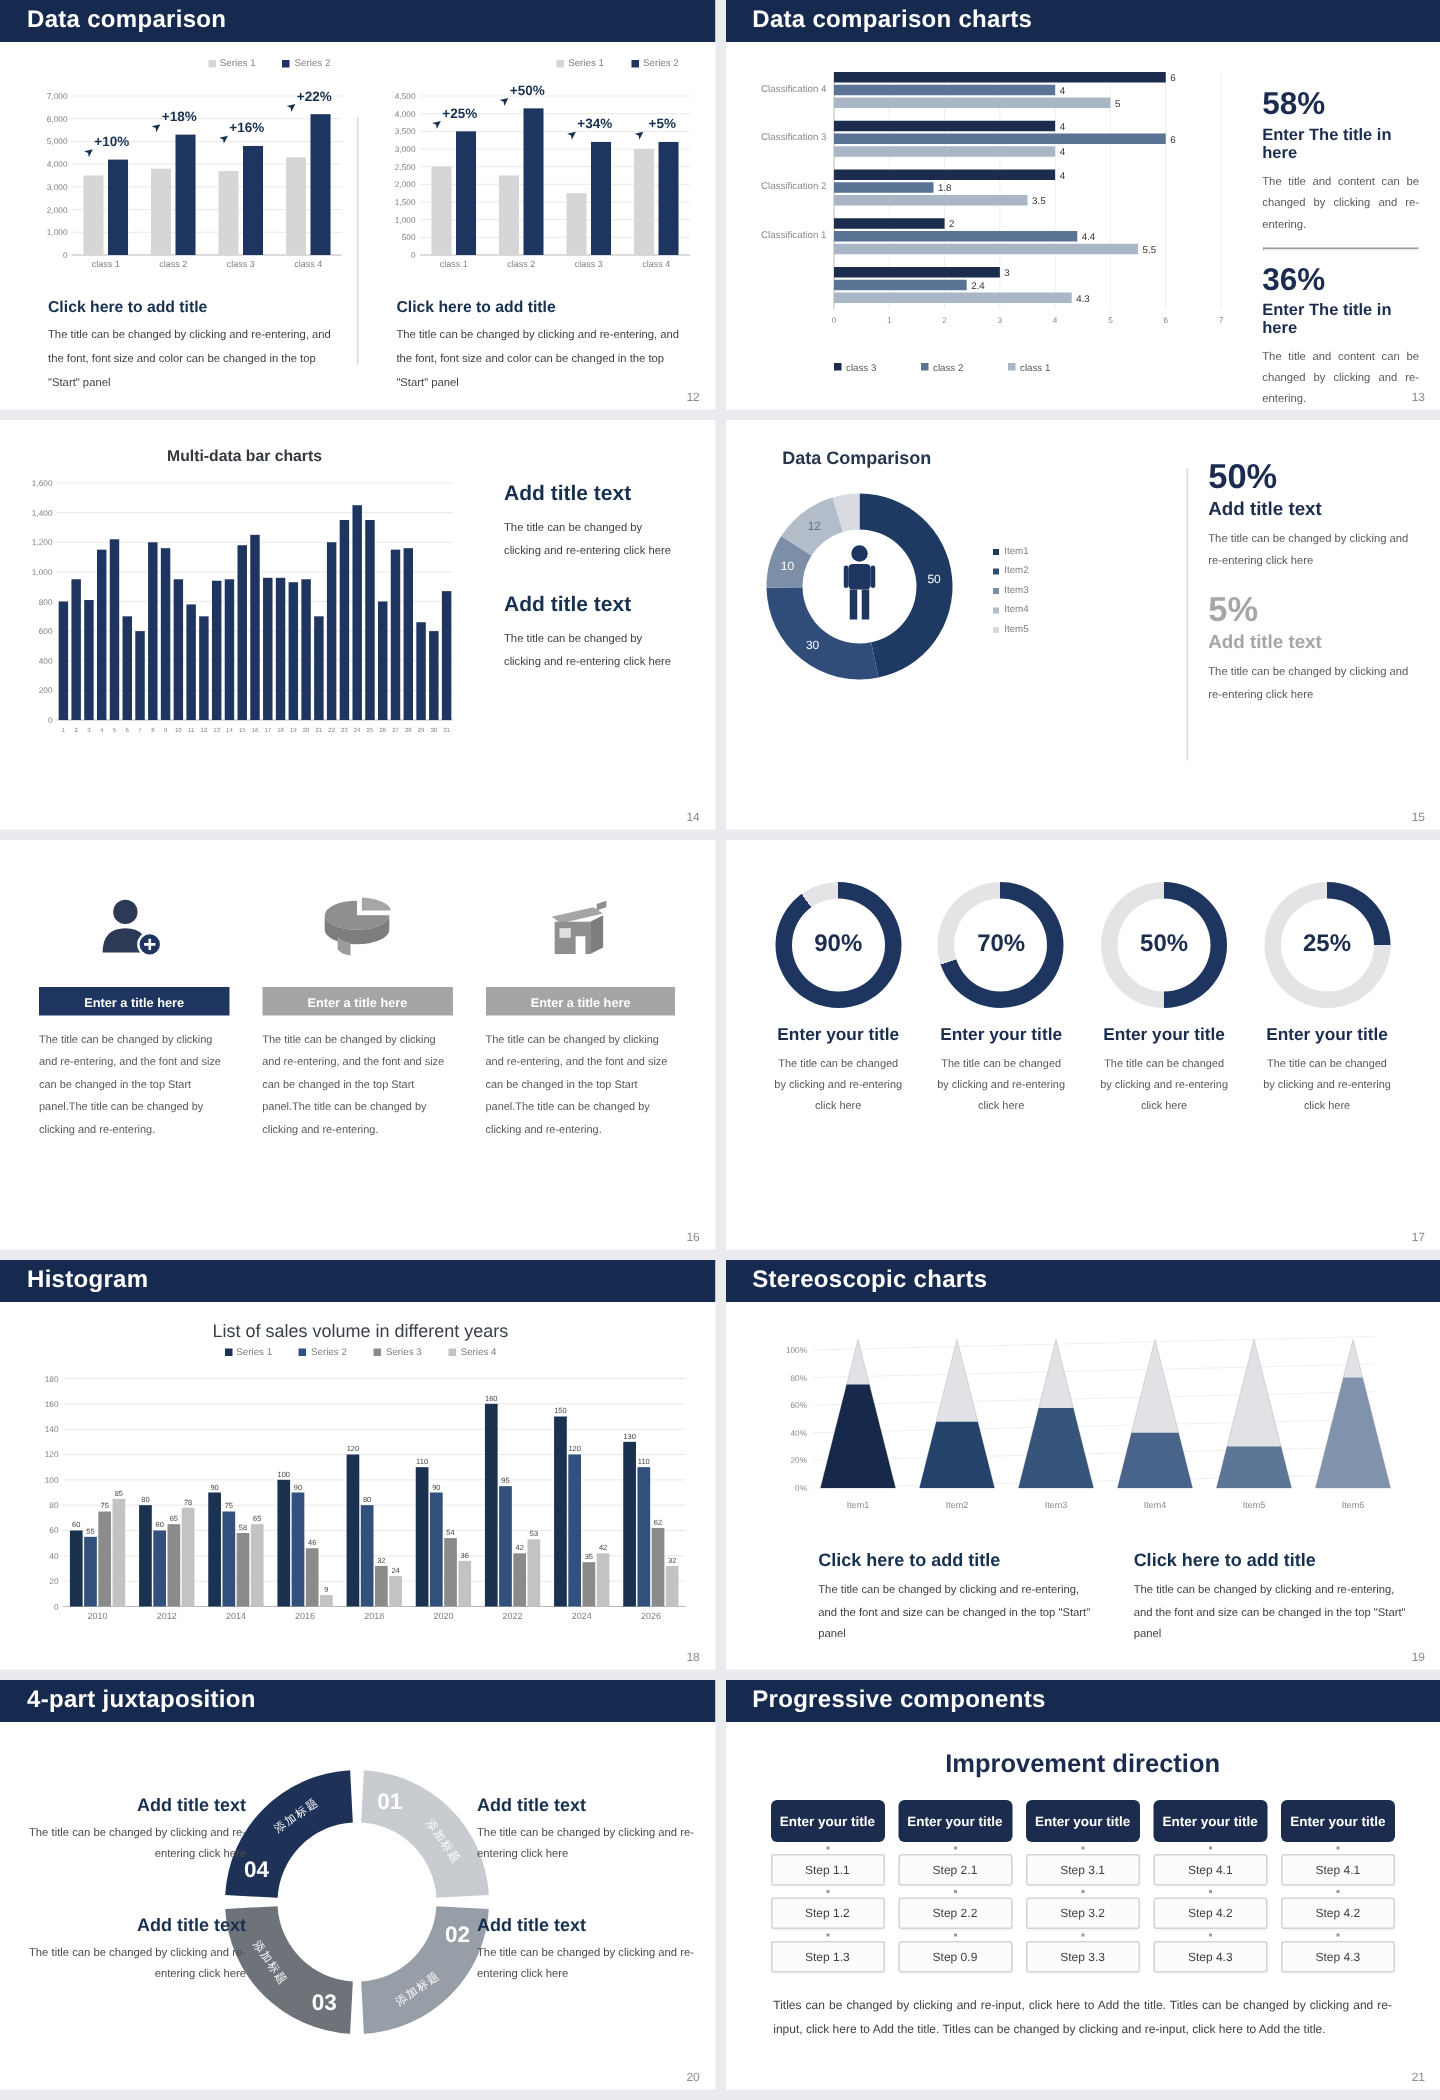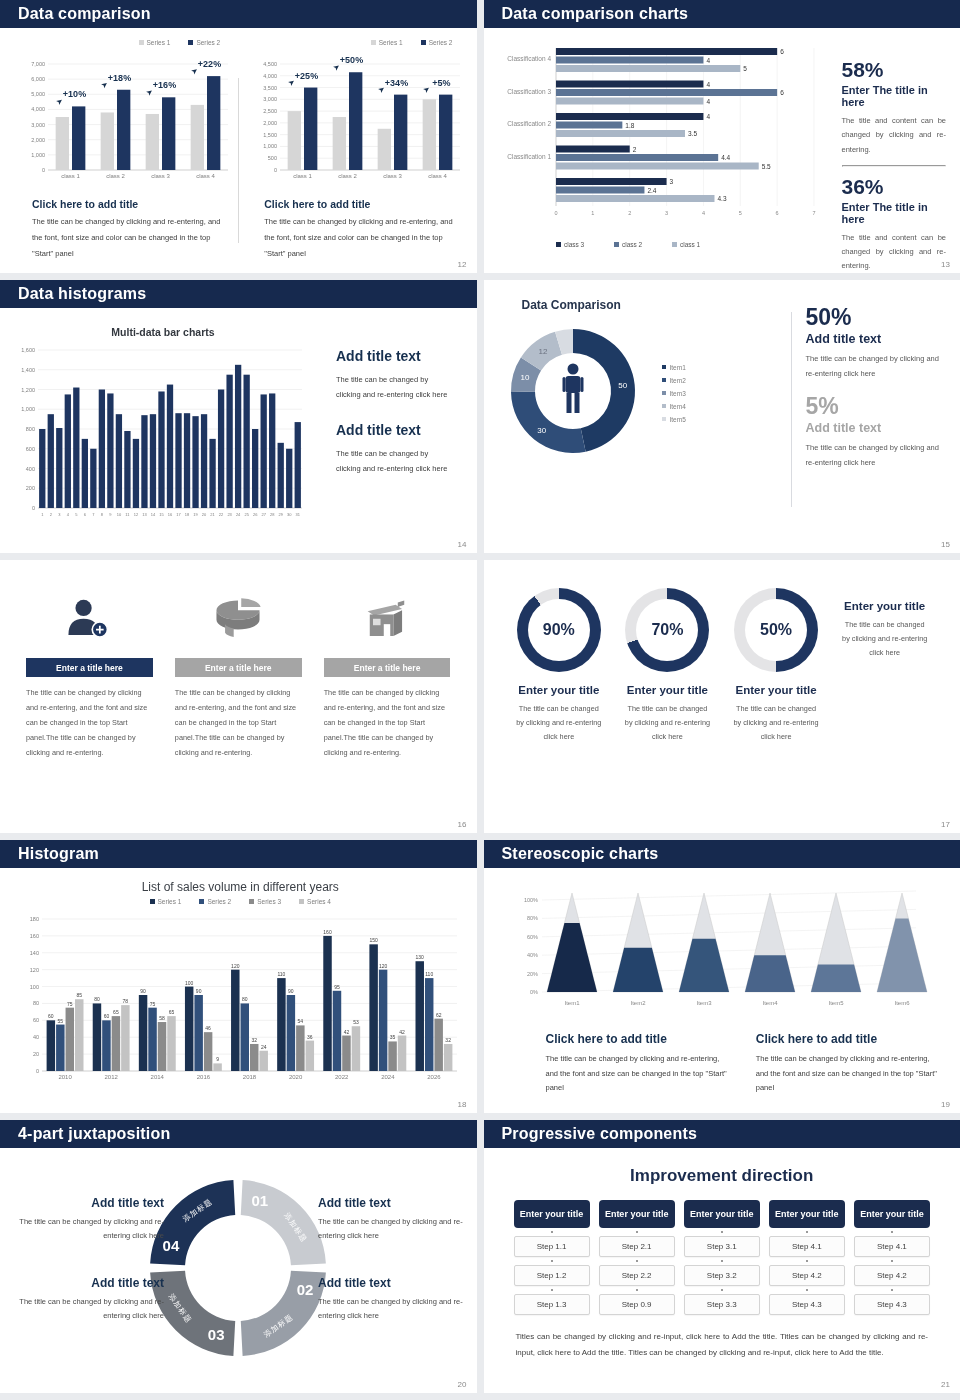--- a/index.html
+++ b/index.html
@@ -270,23 +270,20 @@
           <div class="stat-pct">36%</div>
           <h4>Enter The title in here</h4>
           <p>The title and content can be changed by clicking and re-entering.</p>
         </div>
       </div>
     </div>
     <span class="pg">13</span>
   </section>
 
   <section class="slide">
-    <header class="slide-h">
-        <span>Data histograms</span>
-      </header>
     <div class="slide-b s14">
       <div class="s14-left">
         <div class="chart-title">Multi-data bar charts</div>
         <div id="ch14"><svg width="300" height="182">
               <line x1="30" y1="168" x2="294" y2="168" stroke="#b0b0b0" stroke-width="0.6"></line>
               <text x="27" y="170" text-anchor="end" font-size="5.5" fill="#7f7f7f">0</text>
               <line x1="30" y1="148.25" x2="294" y2="148.25" stroke="#e7e7e7" stroke-width="0.6"></line>
               <text x="27" y="150.25" text-anchor="end" font-size="5.5" fill="#7f7f7f">200</text>
               <line x1="30" y1="128.5" x2="294" y2="128.5" stroke="#e7e7e7" stroke-width="0.6"></line>
               <text x="27" y="130.5" text-anchor="end" font-size="5.5" fill="#7f7f7f">400</text>
@@ -483,20 +480,23 @@
         <p>The title can be changed by clicking and re-entering click here</p>
       </div>
       <div class="ringcard">
         <div class="ring" style="background: conic-gradient(rgb(30, 53, 96) 0deg, rgb(30, 53, 96) 50%, rgb(228, 228, 230) 50%, rgb(228, 228, 230) 100%);">
             <div class="ring-inner">50%</div>
           </div>
         <h4>Enter your title</h4>
         <p>The title can be changed by clicking and re-entering click here</p>
       </div>
       <div class="ringcard">
+        <div class="ring" style="background: conic-gradient(rgb(30, 53, 96) 0deg, rgb(30, 53, 96) 25%, rgb(228, 228, 230) 25%, rgb(228, 228, 230) 100%);">
+            <div class="ring-inner">25%</div>
+          </div>
         <h4>Enter your title</h4>
         <p>The title can be changed by clicking and re-entering click here</p>
       </div>
     </div>
     <span class="pg">17</span>
   </section>
 
   <section class="slide">
     <header class="slide-h">
         <span>Histogram</span>

